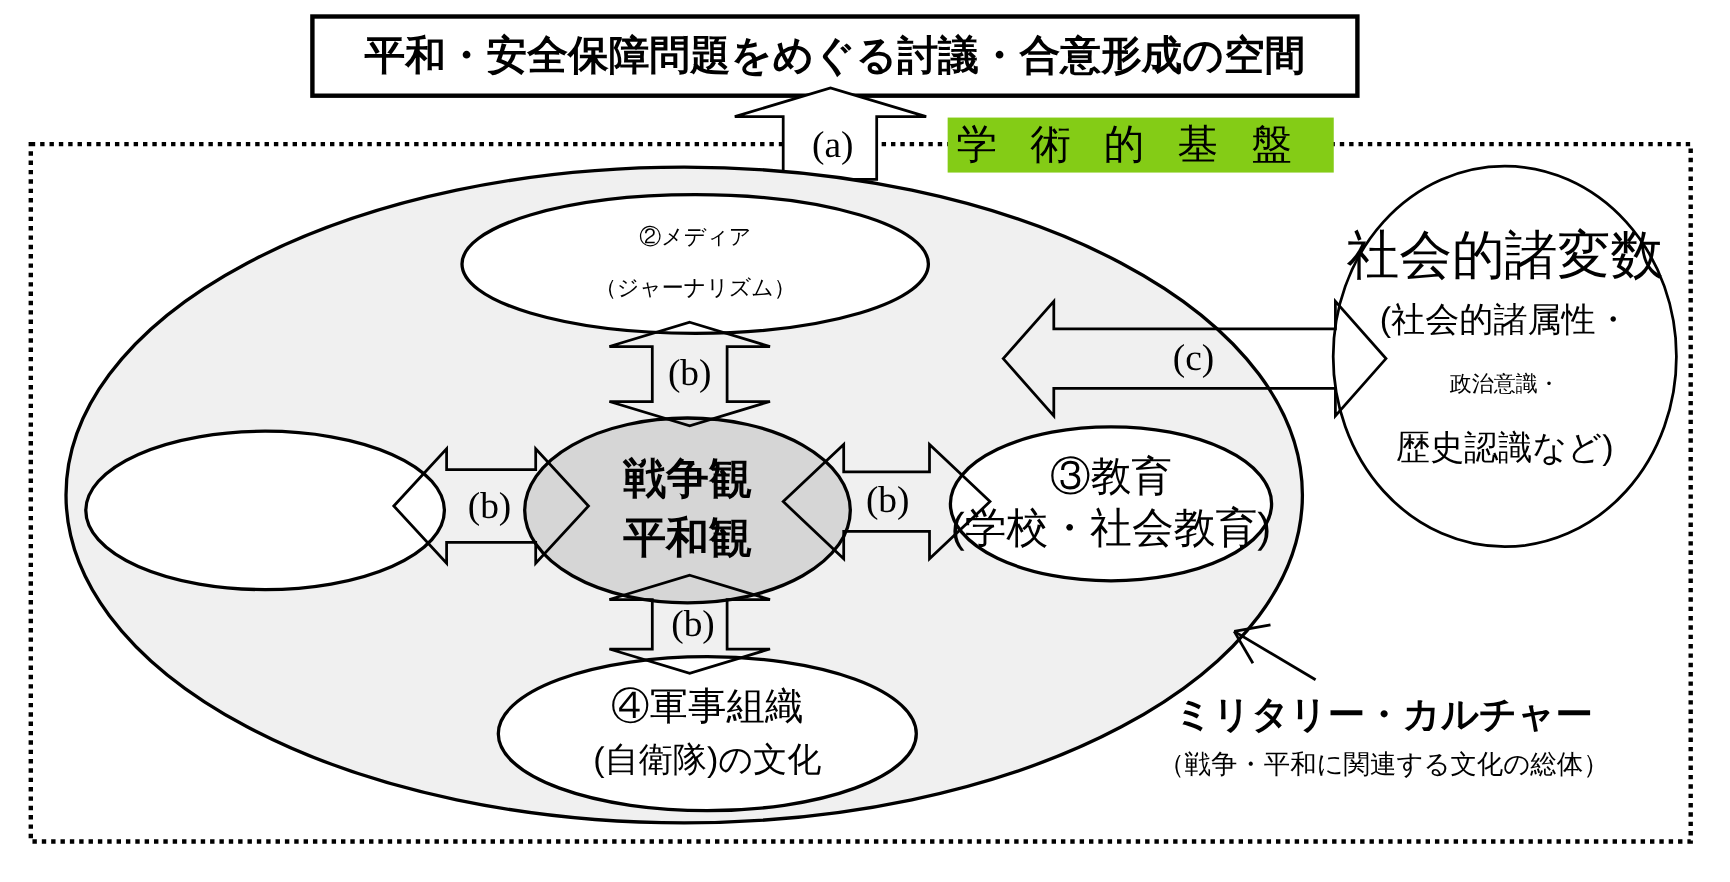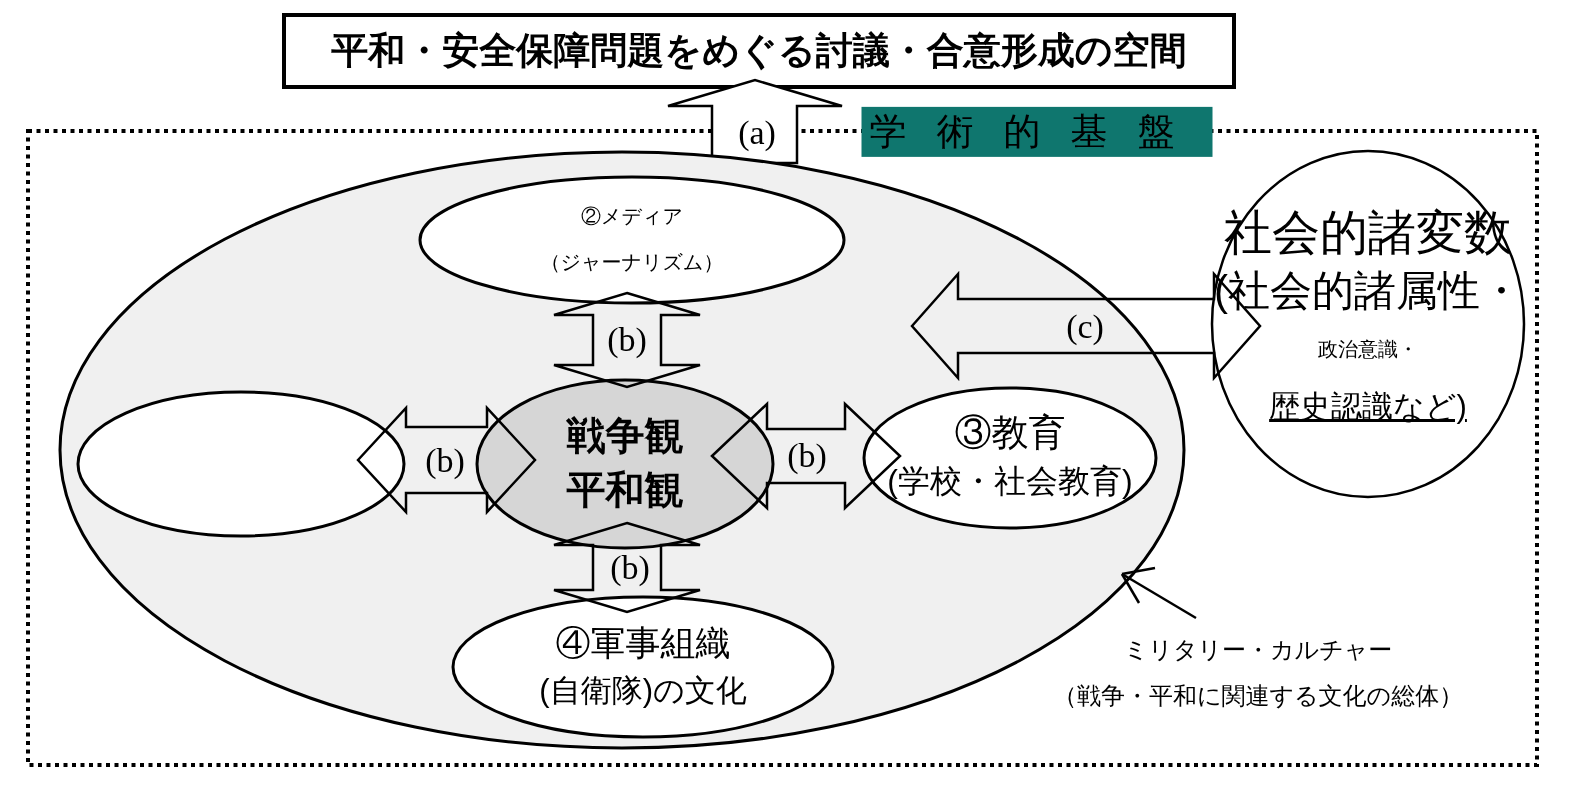--- a/index.html
+++ b/index.html
@@ -57,56 +57,56 @@
 
     <g stroke="#000" stroke-width="2.5" fill="none">
       <path d="M 1196 618 L 1122 574"></path>
       <path d="M 1122 574 L 1155 568"></path>
       <path d="M 1122 574 L 1139 603"></path>
     </g>
   </svg>
 
   <div class="lbl" style="left:759px;top:51px;font-size:37px;font-weight:bold;">平和・安全保障問題をめぐる討議・合意形成の空間</div>
 
-  <div class="lbl" style="left:1037px;top:132px;font-size:37px;letter-spacing:30px;background:#0f766e;padding:2px 8px;">学術的基盤</div>
+  <div class="lbl" style="left:1037px;top:132px;font-size:37px;letter-spacing:30px;background:#84cc16;padding:2px 8px;">学術的基盤</div>
 
   <div class="lbl serifLbl" style="left:757px;top:133px;font-size:34px;">(a)</div>
 
   <div class="lbl" style="left:632px;top:239px;font-size:20px;line-height:46px;">
     <div>②メディア</div>
     <div>（ジャーナリズム）</div>
   </div>
 
 
   <div class="lbl" style="left:625px;top:463px;font-size:39px;font-weight:bold;line-height:54px;">
     <div>戦争観</div>
     <div>平和観</div>
   </div>
 
   <div class="lbl" style="left:1010px;top:457px;line-height:48px;">
     <div style="font-size:37px;">③教育</div>
-    <div style="font-size:32px;">(学校・社会教育)</div>
+    <div style="font-size:38px;">(学校・社会教育)</div>
   </div>
 
   <div class="lbl" style="left:643px;top:667px;line-height:48px;">
     <div style="font-size:35px;">④軍事組織</div>
     <div style="font-size:31px;">(自衛隊)の文化</div>
   </div>
 
   <div class="lbl" style="left:1368px;top:320px;line-height:58px;">
     <div style="font-size:48px;">社会的諸変数</div>
-    <div style="font-size:42px;">(社会的諸属性・</div>
+    <div style="font-size:31px;">(社会的諸属性・</div>
     <div style="font-size:20px;">政治意識・</div>
-    <div style="font-size:31px;text-decoration:underline;">歴史認識など)</div>
+    <div style="font-size:31px;">歴史認識など)</div>
   </div>
 
   <div class="lbl serifLbl" style="left:627px;top:340px;font-size:34px;">(b)</div>
   <div class="lbl serifLbl" style="left:445px;top:461px;font-size:34px;">(b)</div>
   <div class="lbl serifLbl" style="left:807px;top:456px;font-size:34px;">(b)</div>
   <div class="lbl serifLbl" style="left:630px;top:568px;font-size:34px;">(b)</div>
   <div class="lbl serifLbl" style="left:1085px;top:327px;font-size:34px;">(c)</div>
 
   <div class="lbl" style="left:1258px;top:673px;line-height:46px;">
-    <div style="font-size:24px;">ミリタリー・カルチャー</div>
+    <div style="font-size:34px;font-weight:bold;">ミリタリー・カルチャー</div>
     <div style="font-size:24px;">（戦争・平和に関連する文化の総体）</div>
   </div>
 
 </div>
 
 </body></html>

